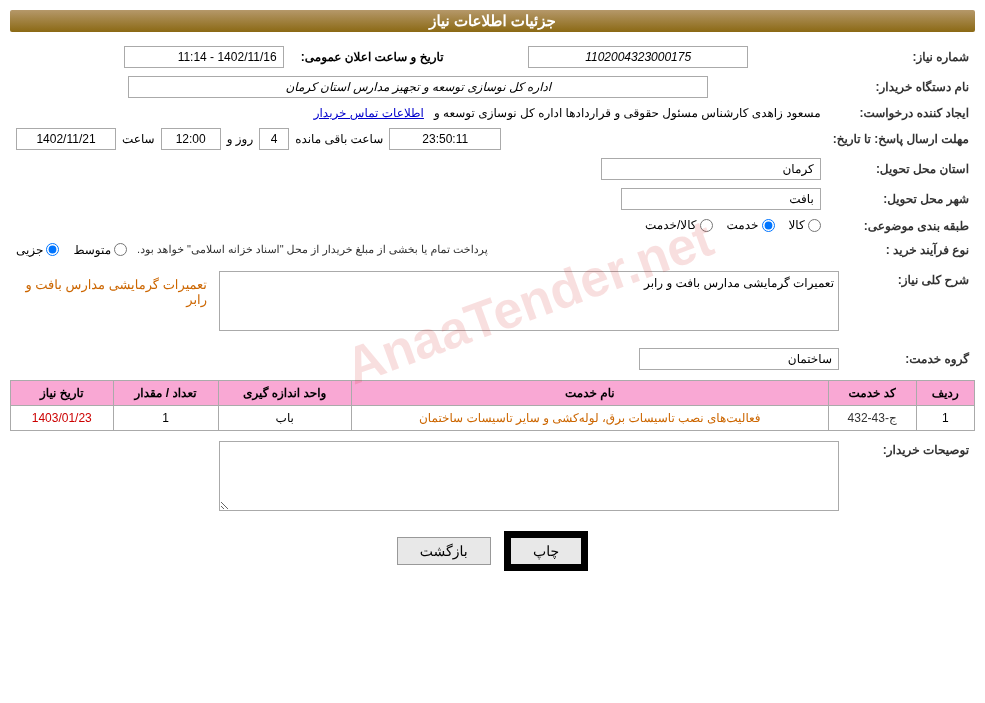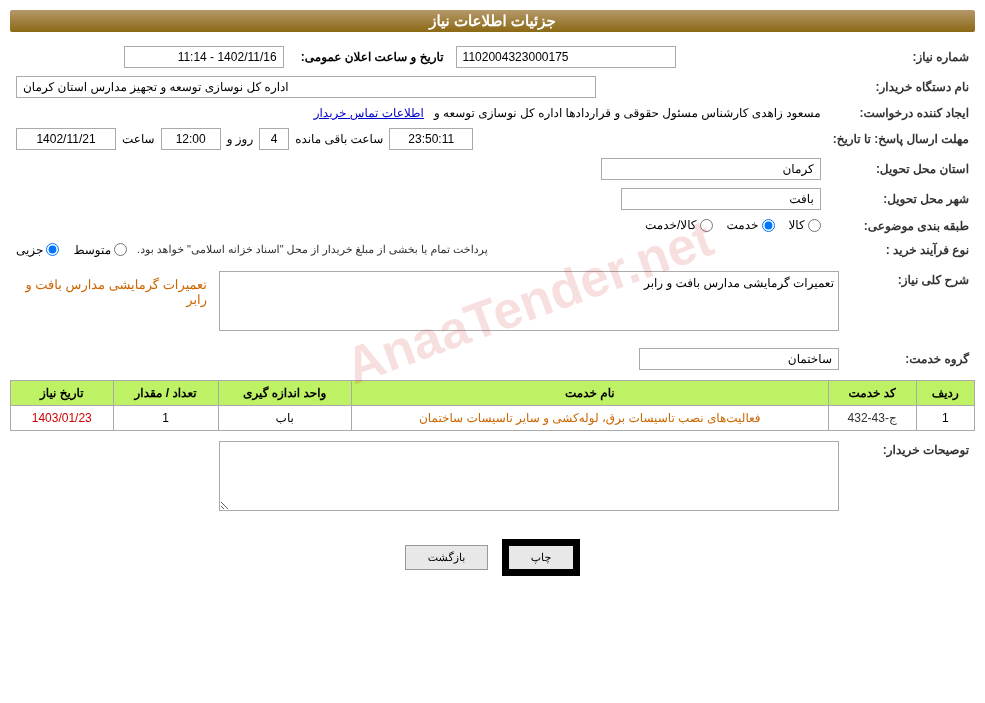--- a/index.html
+++ b/index.html
@@ -37,21 +37,22 @@
       vertical-align: middle;
     }
     .label-cell {
       text-align: right;
       color: #333;
       white-space: nowrap;
       font-weight: bold;
       width: 130px;
     }
     .value-cell {
-      text-align: left;
+      text-align: center;
+      font-style: italic;
     }
     .input-box {
       border: 1px solid #aaa;
       background: #fff;
       padding: 3px 6px;
       font-size: 12px;
       font-family: Tahoma, Arial, sans-serif;
       direction: rtl;
       display: inline-block;
     }
@@ -98,21 +99,21 @@
       direction: rtl;
       resize: none;
       padding: 4px;
     }
     .services-table {
       width: 100%;
       border-collapse: collapse;
       margin-top: 6px;
     }
     .services-table th {
-      background: #bef264;
+      background: #f9a8d4;
       border: 1px solid #aaa;
       padding: 5px 8px;
       text-align: center;
       font-size: 12px;
     }
     .services-table td {
       border: 1px solid #aaa;
       padding: 5px 8px;
       text-align: center;
       font-size: 12px;
@@ -135,26 +136,26 @@
       background: #fff;
       display: block;
     }
     .footer-buttons {
       text-align: center;
       margin-top: 16px;
       margin-bottom: 10px;
     }
     .btn {
       padding: 5px 22px;
-      font-size: 11px;
+      font-size: 14px;
       font-family: Tahoma, Arial, sans-serif;
       cursor: pointer;
       border: 1px solid #aaa;
       background: #f5f5f5;
-      margin: 8px 5px;
+      margin: 0 5px;
     }
     .btn-print {
       background: #e8e8e8;
       border: 7px solid #000000;
     }
     .btn-back {
       background: #e8e8e8;
       border: 1px solid #999;
     }
     .watermark-area {
@@ -210,21 +211,21 @@
         <span>مسعود زاهدی کارشناس مسئول حقوقی و قراردادها اداره کل نوسازی  توسعه و</span>
         &nbsp;
         <span class="blue-link">اطلاعات تماس خریدار</span>
       </td>
     </tr>
 
     <tr>
       <td class="label-cell">مهلت ارسال پاسخ: تا تاریخ:</td>
       <td colspan="3">
         <div style="display:flex; align-items:center; gap:6px; flex-direction:row; justify-content:flex-end;">
-          <span class="input-box" style="width:84px; text-align:center;">23:50:11</span>
+          <span class="input-box" style="width:112px; text-align:center;">23:50:11</span>
           <span>ساعت باقی مانده</span>
           <span class="input-box" style="width:30px; text-align:center;">4</span>
           <span>روز و</span>
           <span class="input-box" style="width:60px; text-align:center;">12:00</span>
           <span>ساعت</span>
           <span class="input-box" style="width:100px; text-align:center;">1402/11/21</span>
         </div>
       </td>
     </tr>
 

